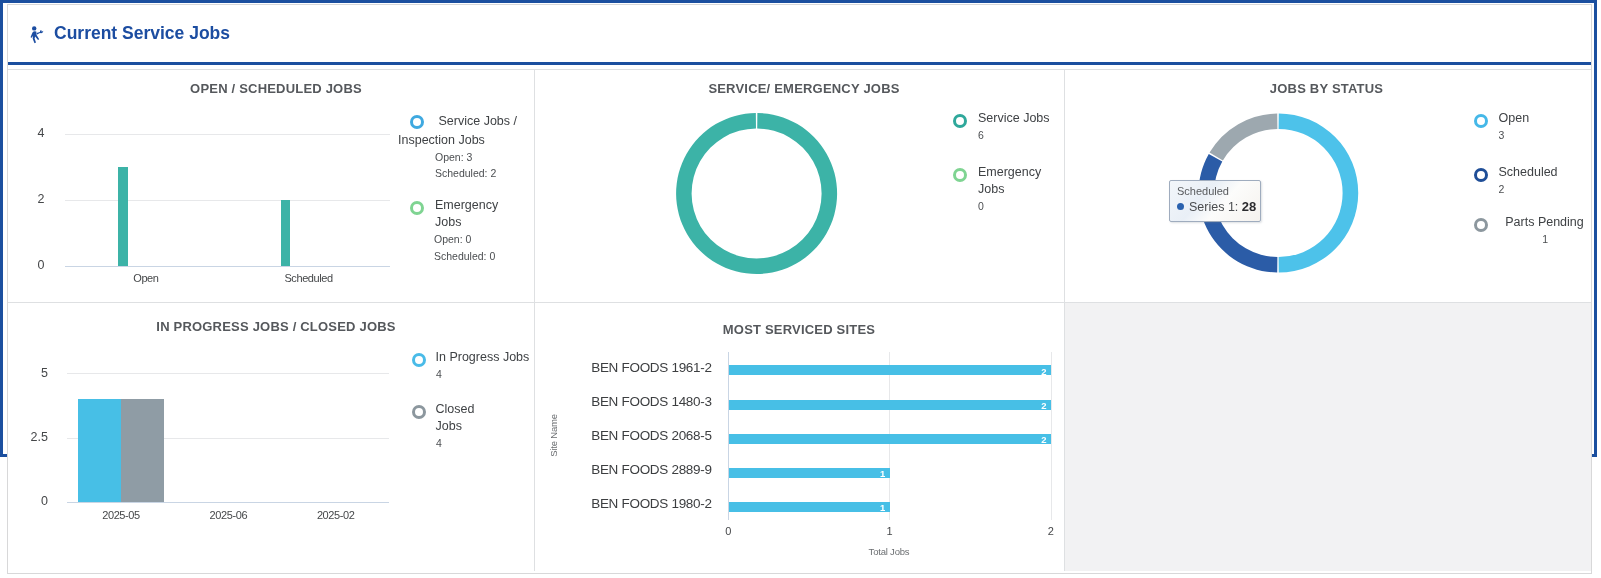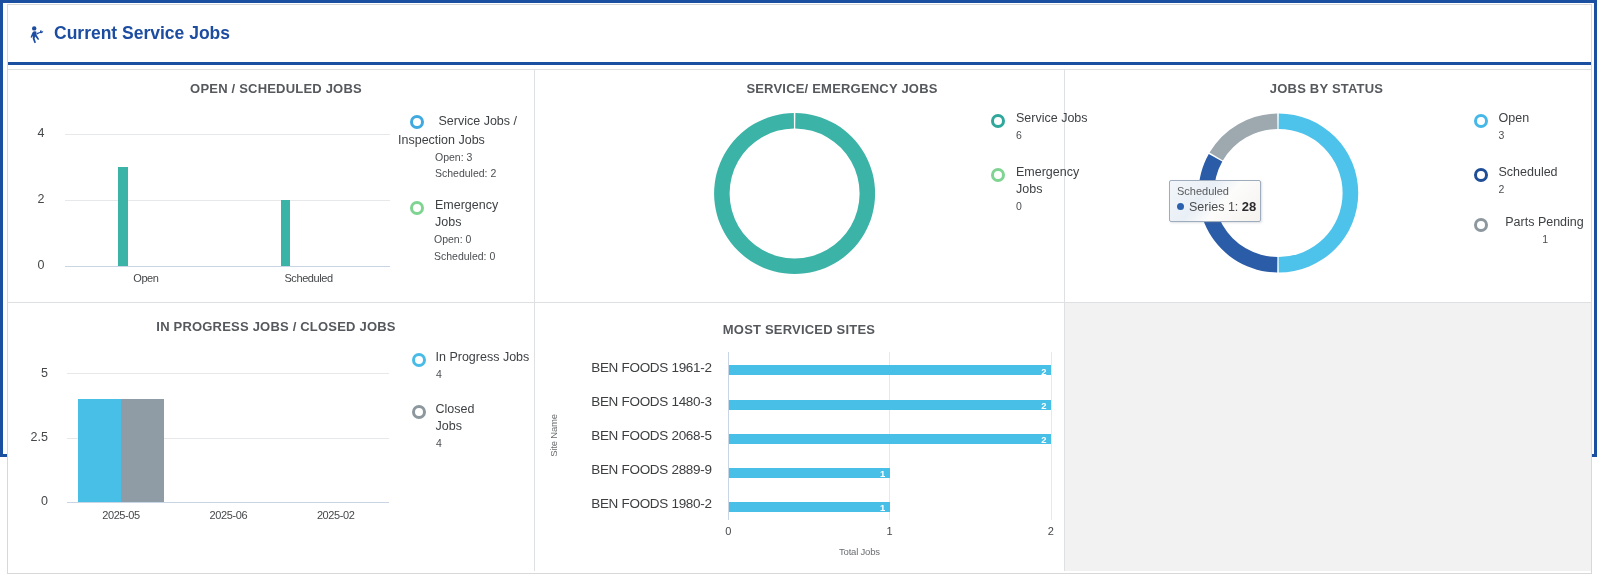--- a/index.html
+++ b/index.html
@@ -35,21 +35,21 @@
   .hbar-value { position:absolute; font-size:9.5px; font-weight:bold; color:#ffffff; }
   .axis-title { position:absolute; font-size:9.5px; letter-spacing:-0.2px; color:#6B6E71; white-space:nowrap; }
   .donut { position:absolute; left:0; top:0; }
   .tooltip { position:absolute; left:105px; top:110px; width:92px; height:42px; border:1.5px solid #9FACBE; border-radius:2px; background:linear-gradient(132deg,#f2f6fa 0%,#e9eff6 38%,#fcfcfb 58%,#f5f2ee 100%); box-shadow:1px 1px 2px rgba(120,130,145,0.25); padding:4px 0 0 7px; }
   .tooltip-title { font-size:11px; line-height:13px; color:#595B5E; }
   .tooltip-row { font-size:12.5px; line-height:17px; color:#4A4C4F; white-space:nowrap; }
   .tooltip-dot { display:inline-block; width:7px; height:7px; border-radius:50%; background:#2961AE; margin-right:5px; vertical-align:1px; }
   .tooltip-value { font-size:13px; font-weight:bold; color:#2B2B2E; }
   
   #panel-open-scheduled   { left:0;      top:0;     width:526px;   height:232px; }
-  #panel-service-emergency{ left:526px;  top:0;     width:530px;   height:232px;margin-left:38px; }
+  #panel-service-emergency{ left:526px;  top:0;     width:530px;   height:232px; }
   #panel-jobs-by-status   { left:1056px; top:0;     width:529px;   height:232px; }
   #panel-inprogress-closed{ left:0;      top:233px; width:526px;   height:268px; }
   #panel-most-serviced    { left:526px;  top:233px; width:530px;   height:268px; }
   
   .lg-p1-1 { left:390px; top:40.5px; width:126px; }
   .lg-p1-1 .lg-detail { padding-left:37px; }
   .lg-p1-2 { left:402px; top:127.2px; width:118px; }
   .lg-p1-2 .lg-label { margin-left:25px; width:72px; }
   .lg-p1-2 .lg-detail { padding-left:24px; }
   .lg-p2-1 { left:419px; top:40.3px; width:110px; }
@@ -207,17 +207,17 @@
             <div class="hbar" style="left: 194.5px; top: 130.6px; width: 322.6px; height: 10px; background: rgb(71, 191, 230);"></div>
             <div class="hbar-value" style="left: 504.6px; top: 131.1px; width: 8px; text-align: right;">2</div>
             <div class="hbar-label" style="left: 0px; top: 159.1px; width: 177.7px;">BEN FOODS 2889-9</div>
             <div class="hbar" style="left: 194.5px; top: 164.6px; width: 161.3px; height: 10px; background: rgb(71, 191, 230);"></div>
             <div class="hbar-value" style="left: 343.3px; top: 165.1px; width: 8px; text-align: right;">1</div>
             <div class="hbar-label" style="left: 0px; top: 193.2px; width: 177.7px;">BEN FOODS 1980-2</div>
             <div class="hbar" style="left: 194.5px; top: 198.7px; width: 161.3px; height: 10px; background: rgb(71, 191, 230);"></div>
             <div class="hbar-value" style="left: 343.3px; top: 199.2px; width: 8px; text-align: right;">1</div>
           </div>
         <div class="axis-title site-axis-title" style="left:-7px; top:126.5px; width:52px; text-align:center;">Site Name</div>
-        <div class="axis-title" style="left:305px; top:242.5px; width:100px; text-align:left;">Total Jobs</div>
+        <div class="axis-title" style="left:305px; top:242.5px; width:100px; text-align:center;">Total Jobs</div>
       </section>
     </div>
   </div>
 </div>
 
 </body></html>

